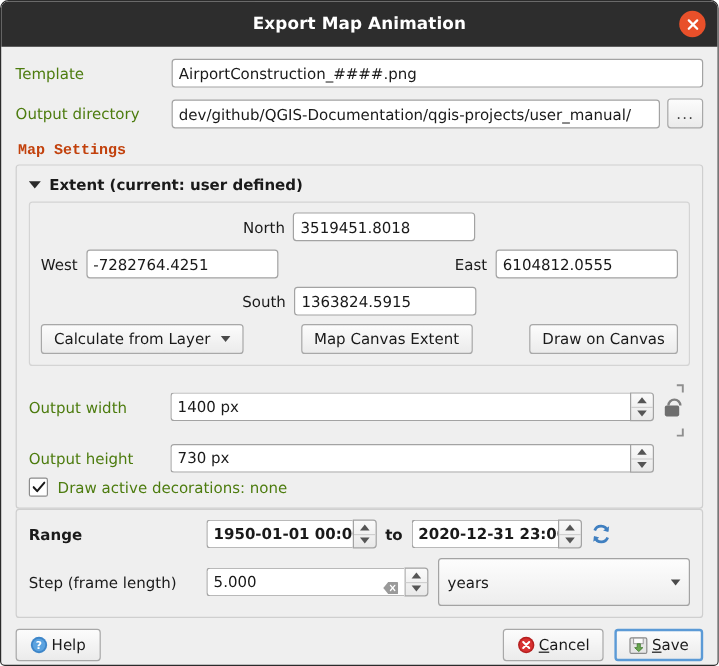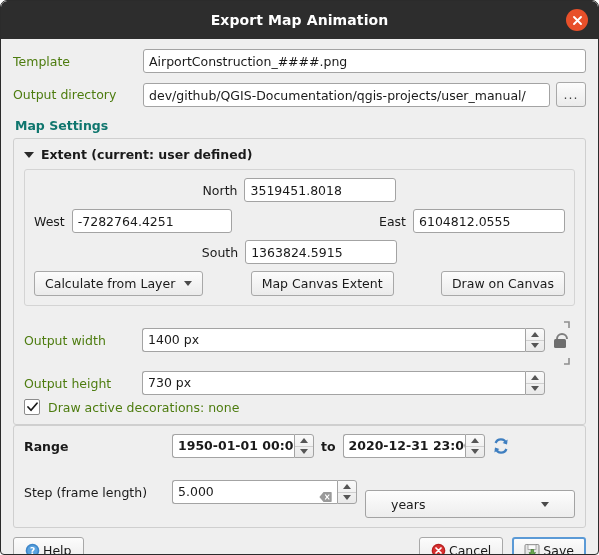--- a/index.html
+++ b/index.html
@@ -116,21 +116,22 @@
     cursor: pointer;
     white-space: nowrap;
   }
   .btn.dots { width: 30px; padding: 0; margin-left: 6px; letter-spacing: 1px; color:#444; }
 
   
   .section-title {
     font-weight: bold;
     font-size: 12.5px;
     margin: 2px 0 5px 2px;
-    color: #0f766e;
+    color: #c2410c;
+    font-family: Liberation Mono, monospace;
   }
   .groupbox {
     border: 1px solid #cfcfcf;
     border-radius: 3px;
     padding: 8px 10px 9px 10px;
     box-sizing: border-box;
     background: #efefef;
   }
 
   
@@ -226,30 +227,29 @@
 
   .clearable { position: relative; display:flex; align-items:center; }
   .clear-x {
     position:absolute; right:5px; top:50%; transform:translateY(-50%);
     width:13px; height:11px; cursor:pointer;
   }
 
   .combo {
     flex: 1 1 auto;
     min-width: 0;
-    height: 28px;
+    height: 40px;
     box-sizing: border-box;
     background: linear-gradient(to bottom,#fdfdfd,#ededed);
     border: 1px solid #a3a3a3;
     border-radius: 3px;
     display:flex; align-items:center;
-    padding: 0 25px;
+    padding: 0 7px;
     font-size: 12.5px;
     cursor: pointer;
-    margin-top: 24px;
   }
   .combo .spacer { flex:1 1 auto; }
 
   
   .footer {
     flex: 0 0 auto;
     padding: 9px 12px 11px 12px;
     display: flex;
     align-items: center;
     box-sizing: border-box;

